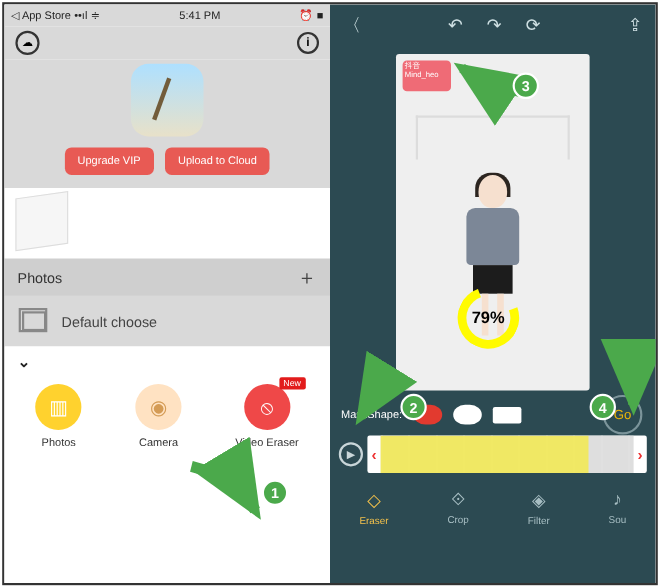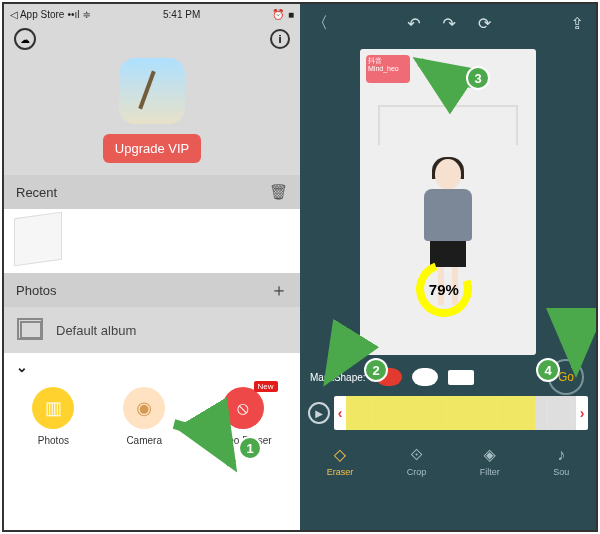--- a/index.html
+++ b/index.html
@@ -12,21 +12,21 @@
   .status{height:20px;background:#d9d9d9;display:flex;align-items:center;justify-content:space-between;padding:0 6px;font-size:10px;color:#222}
   .status .sl{display:flex;gap:3px;align-items:center}
   .status .sr{display:flex;gap:3px;align-items:center}
   .topbar{height:30px;background:#d9d9d9;display:flex;align-items:center;justify-content:space-between;padding:0 10px}
   .cloudico{width:22px;height:22px;border:2px solid #333;border-radius:50%;display:flex;align-items:center;justify-content:center;font-size:10px}
   .infoico{width:20px;height:20px;border:2px solid #333;border-radius:50%;display:flex;align-items:center;justify-content:center;font-size:11px;font-weight:bold}
   .hero{background:#d9d9d9;text-align:center;padding:4px 0 12px 0}
   .thumb{width:66px;height:66px;border-radius:16px;background:linear-gradient(#aee0ff,#e8e1c9);margin:0 auto;position:relative}
   .thumb:after{content:"";position:absolute;left:26px;top:12px;width:4px;height:40px;background:#725c3a;transform:rotate(20deg)}
   .btnrow{display:flex;justify-content:center;gap:10px;margin-top:10px}
-  .redbtn{background:#e85a54;color:#fff;font-size:13px;padding:7px 12px;border-radius:6px}
+  .redbtn{background:#e85a54;color:#fff;font-size:10px;padding:7px 12px;border-radius:6px}
   .secthdr{height:34px;background:#cfcfcf;display:flex;align-items:center;justify-content:space-between;padding:0 12px;font-size:13px;color:#333}
   .trash{font-size:15px;color:#555}
   .recentrow{height:64px;background:#fff;padding:6px 10px}
   .paper{width:48px;height:48px;background:#f6f6f6;border:1px solid #ddd;transform:skewY(-8deg)}
   .plus{font-size:18px;color:#444}
   .albumrow{height:46px;background:#d9d9d9;display:flex;align-items:center;gap:14px;padding:0 16px;font-size:13px;color:#444}
   .albico{width:22px;height:18px;border:2px solid #888;position:relative}
   .albico:before{content:"";position:absolute;left:-5px;top:-5px;width:22px;height:18px;border:2px solid #888}
   .sheet{flex:1;background:#fff;padding-top:6px;position:relative}
   .sheethdr{display:flex;align-items:center;padding:0 12px;font-size:11px;font-weight:600;color:#222}
@@ -98,36 +98,33 @@
       </div>
     </div>
     <div class="topbar">
       <span class="cloudico">☁</span>
       <span class="infoico">i</span>
     </div>
     <div class="hero">
       <div class="thumb"></div>
       <div class="btnrow">
         <div class="redbtn">Upgrade VIP</div>
-      </div>
-    </div>
-    <div class="secthdr">
-      <span>Recent</span>
-      <span class="trash">🗑</span>
+        <div class="redbtn">Upload to Cloud</div>
+      </div>
     </div>
     <div class="recentrow">
       <div class="paper"></div>
     </div>
     <div class="secthdr">
       <span>Photos</span>
       <span class="plus">＋</span>
     </div>
     <div class="albumrow">
       <span class="albico"></span>
-      <span>Default album</span>
+      <span>Default choose</span>
     </div>
     <div class="sheet">
       <div class="sheethdr">
         <span class="chev">⌄</span>
       </div>
       <div class="opts">
         <div class="opt">
           <div class="circ c-yel">▥</div>
           <span>Photos</span>
         </div>

